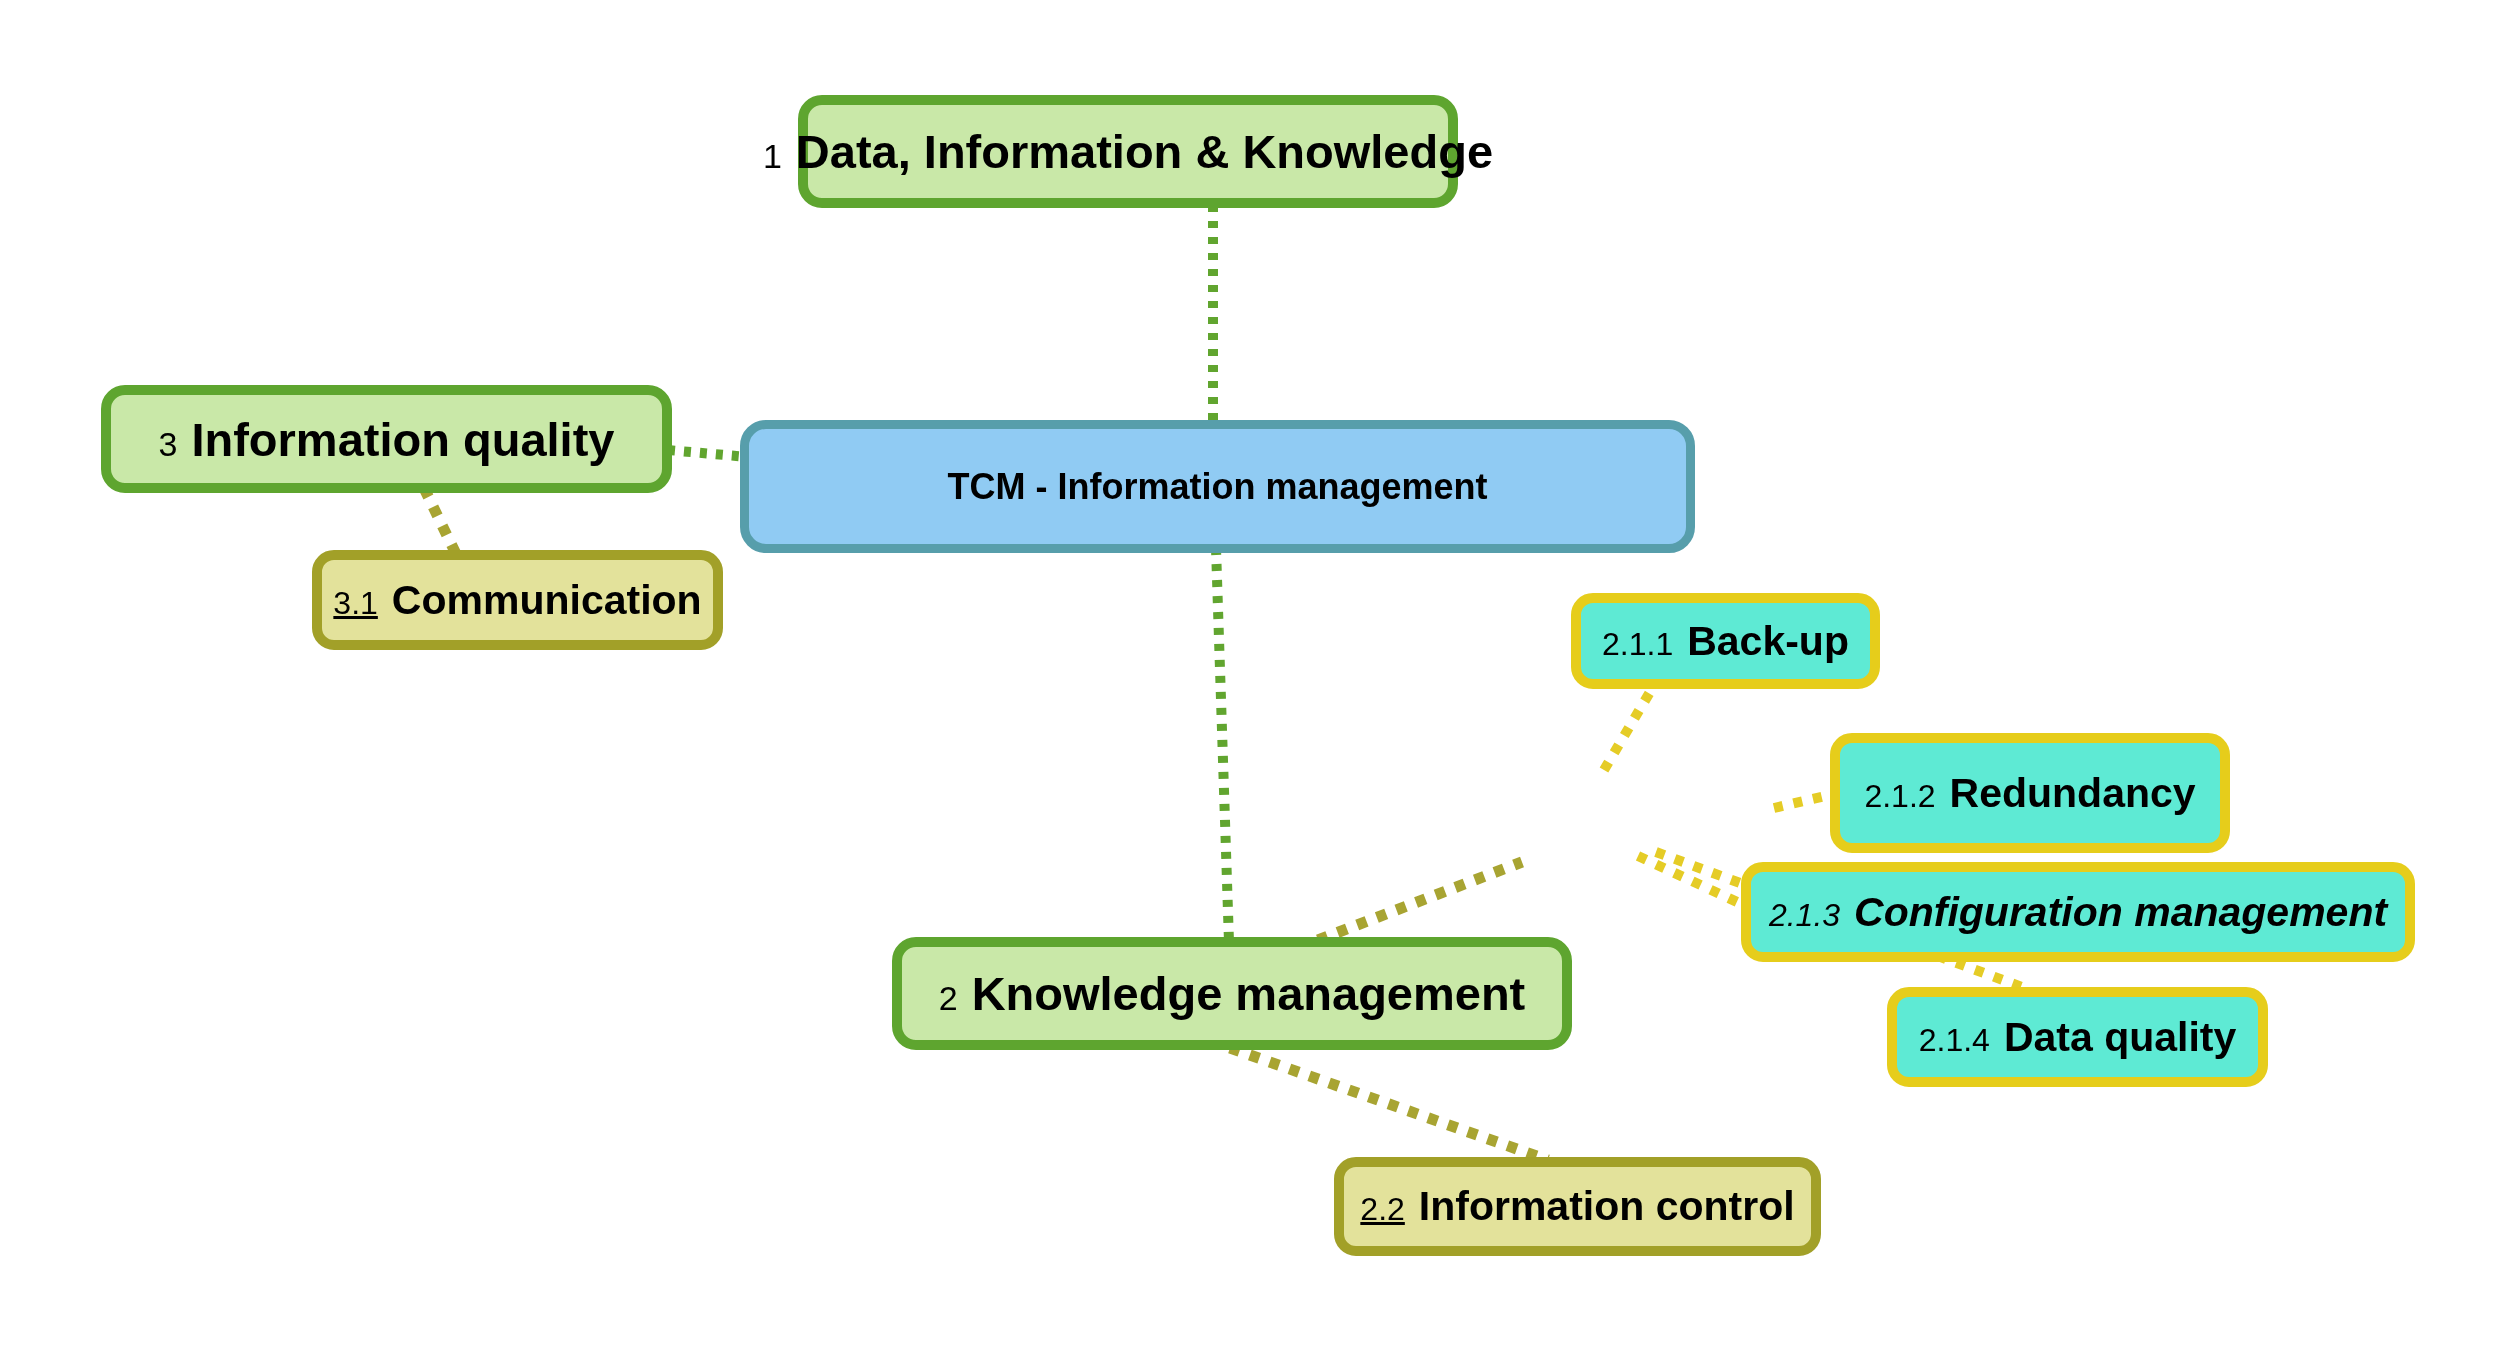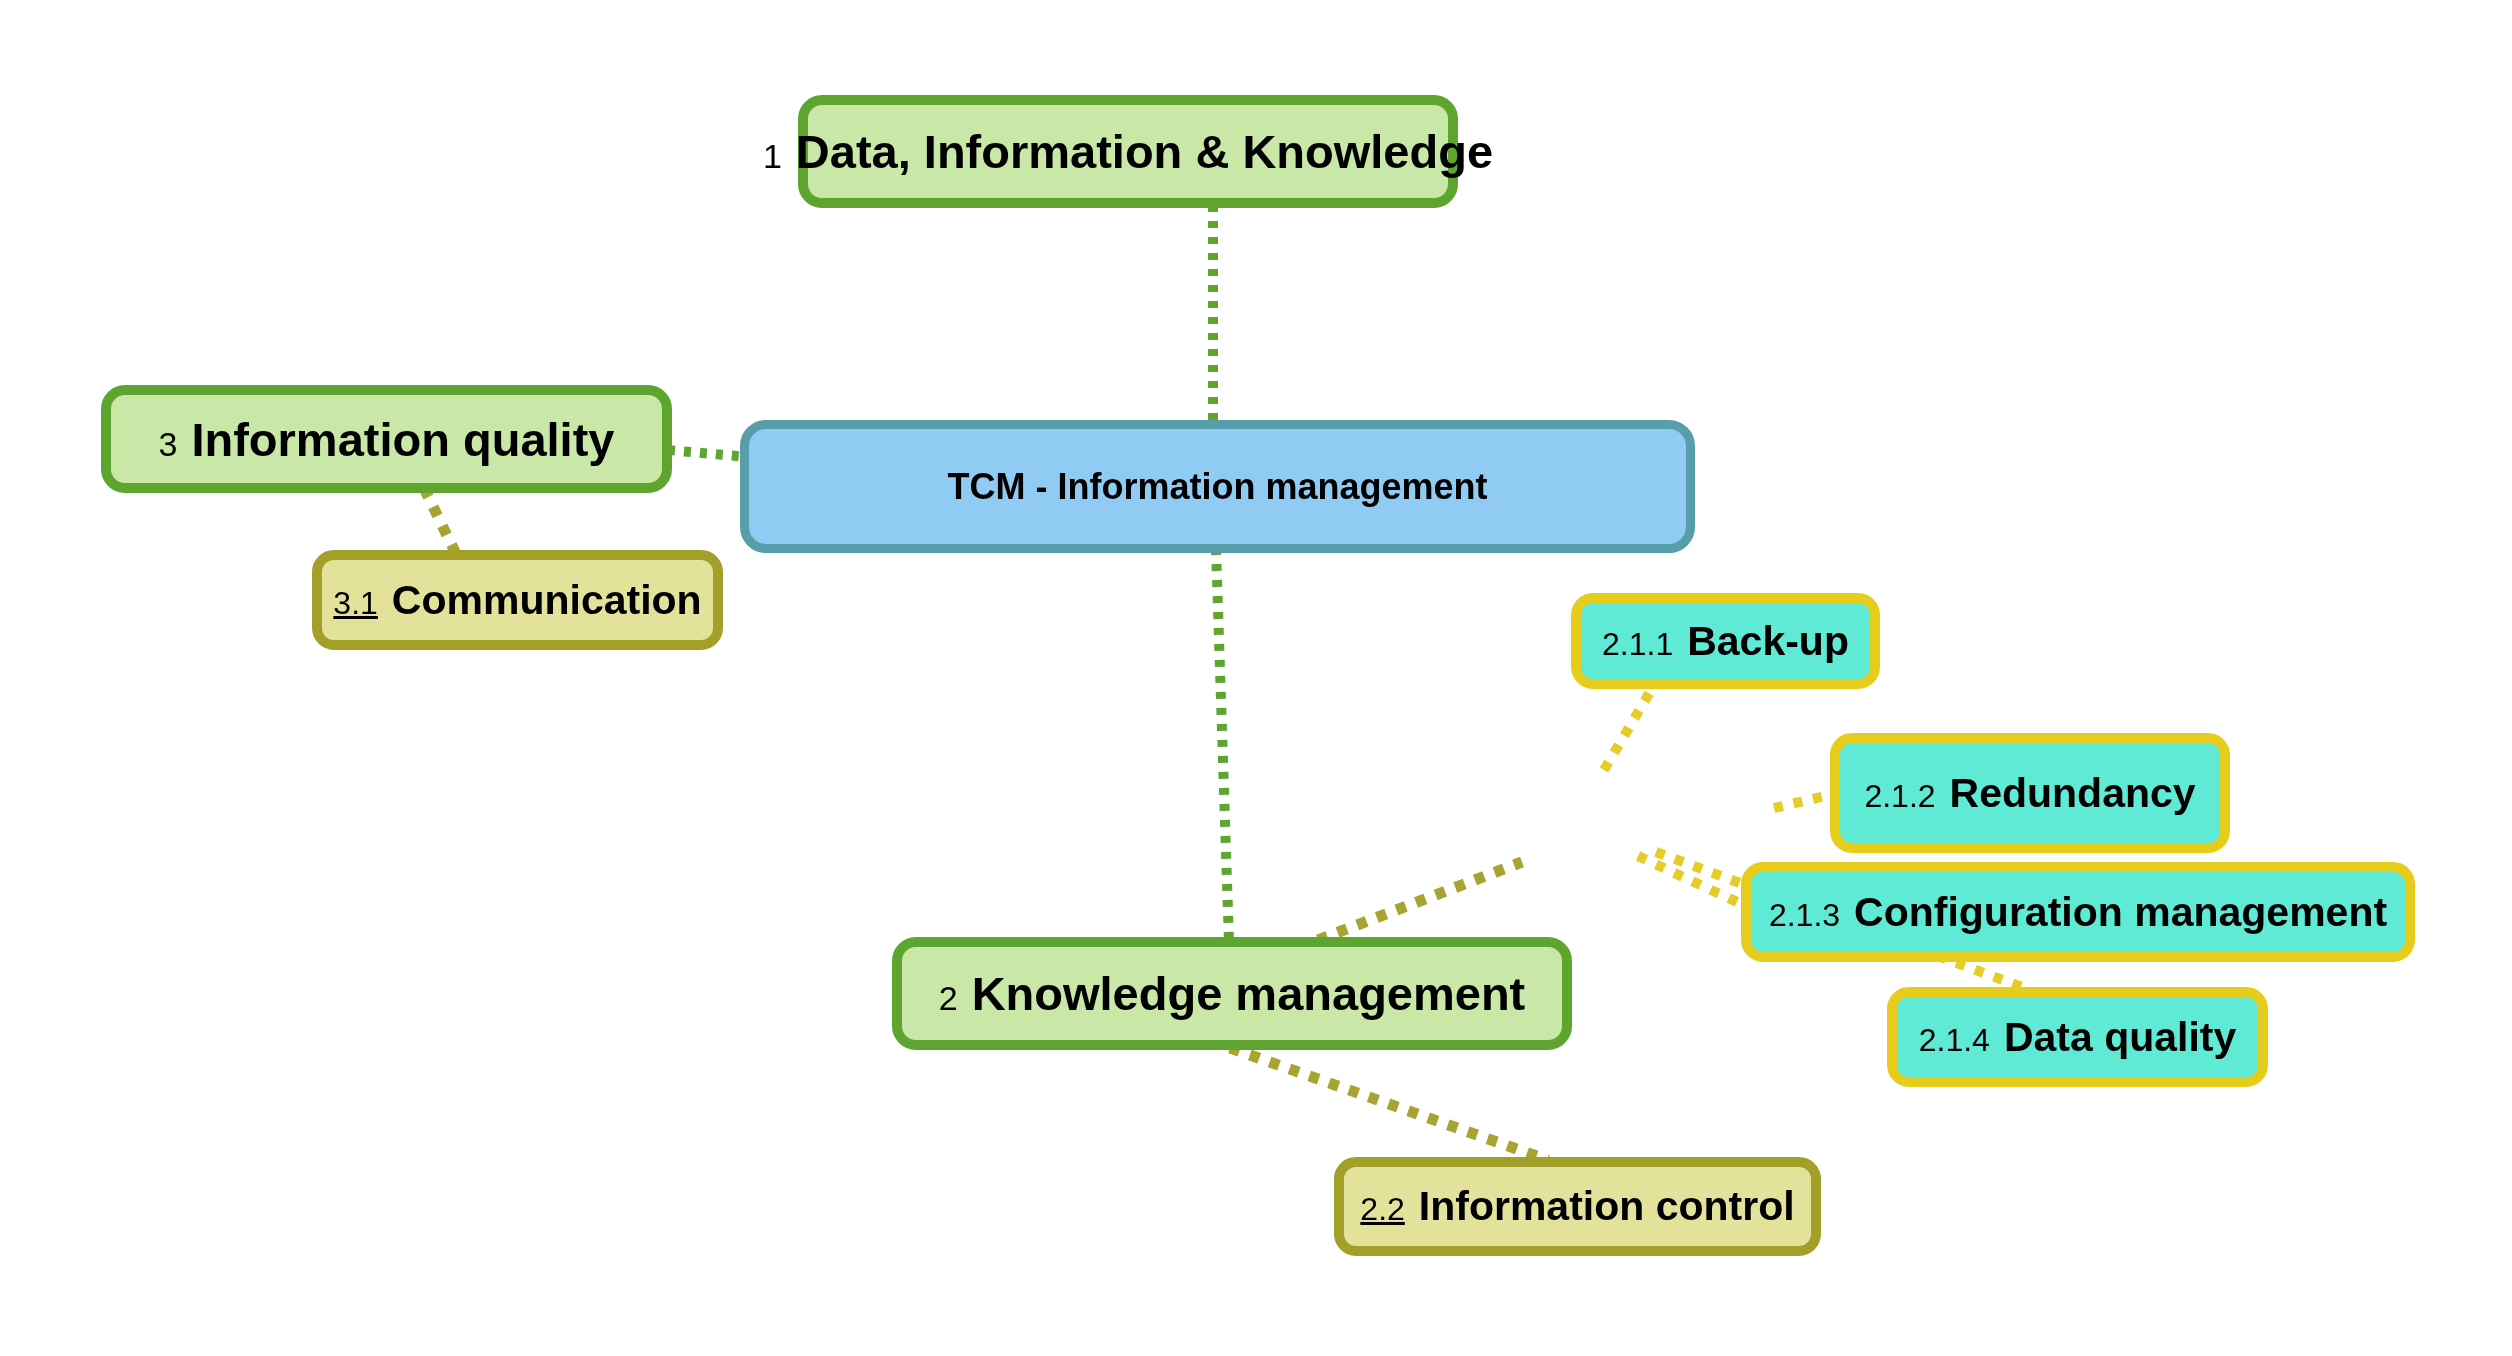--- a/index.html
+++ b/index.html
@@ -90,21 +90,21 @@
   </div>
 
   <div class="node lvl-3" style="left: 1571px; top: 593px; width: 309px; height: 96px;">
     <span class="txt"><span class="prefix">2.1.1</span><span class="label">Back-up</span></span>
   </div>
 
   <div class="node lvl-3" style="left: 1830px; top: 733px; width: 400px; height: 120px;">
     <span class="txt"><span class="prefix">2.1.2</span><span class="label">Redundancy</span></span>
   </div>
 
-  <div class="node lvl-3" style="left: 1741px; top: 862px; width: 674px; height: 100px;">
+  <div class="node lvl-3" style="left: 1741px; top: 862px; width: 674px; height: 100px; font-style: italic;">
     <span class="txt"><span class="prefix">2.1.3</span><span class="label">Configuration management</span></span>
   </div>
 
   <div class="node lvl-3" style="left: 1887px; top: 987px; width: 381px; height: 100px;">
     <span class="txt"><span class="prefix">2.1.4</span><span class="label">Data quality</span></span>
   </div>
 
 </div>
 
 </body></html>

